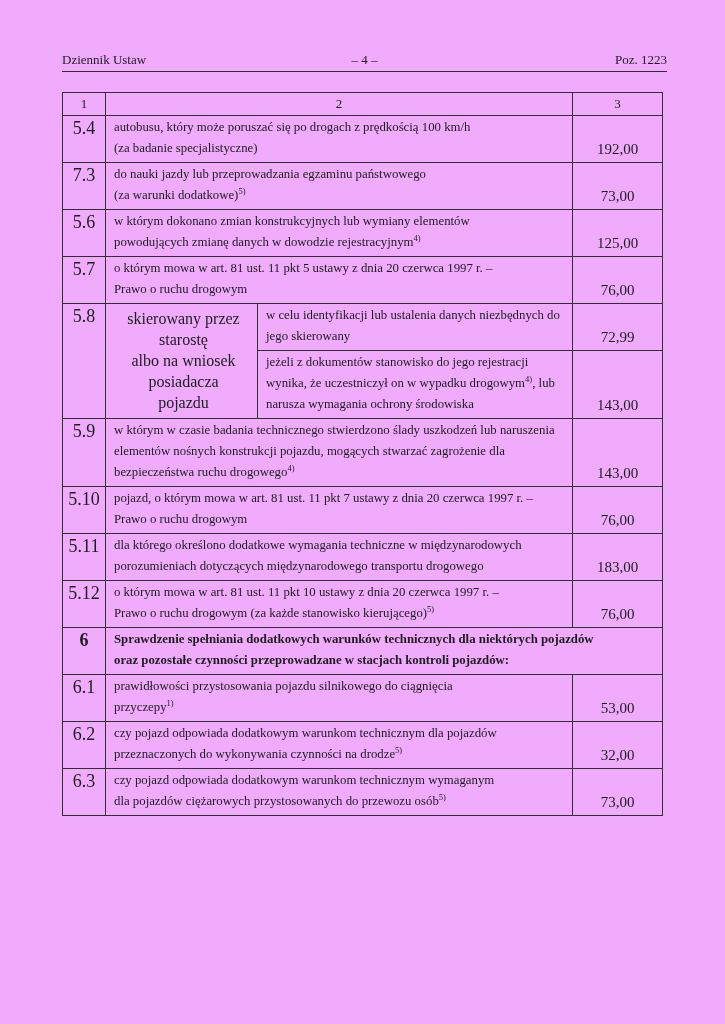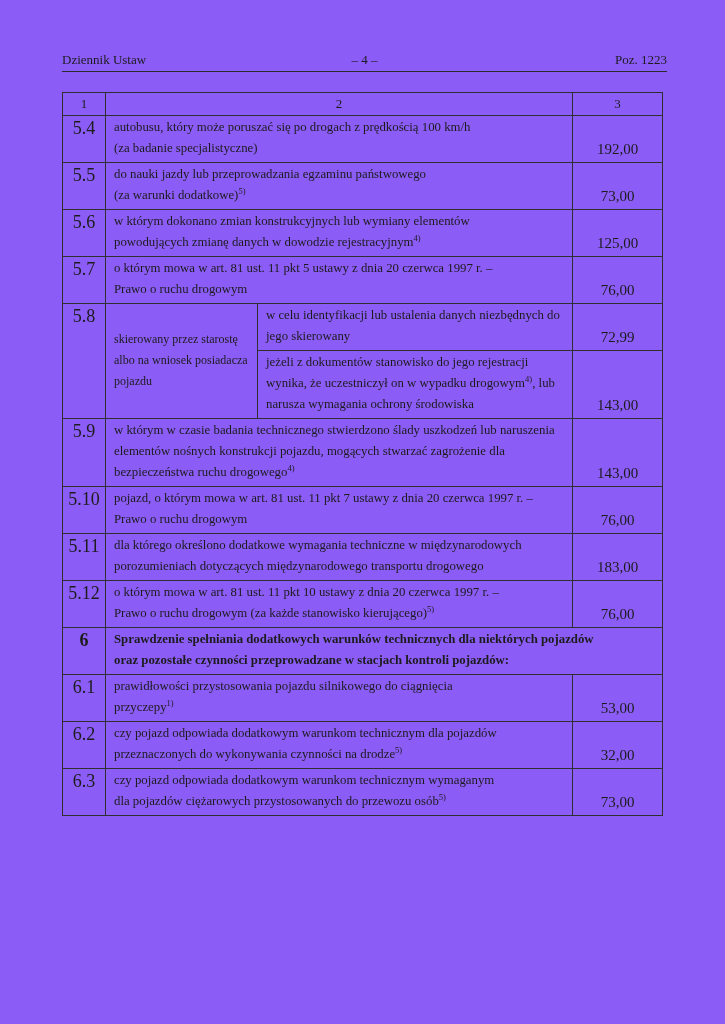--- a/index.html
+++ b/index.html
@@ -4,21 +4,21 @@
 <style>
   html, body {
     margin: 0;
     padding: 0;
     background: #ffffff;
   }
   .page {
     position: relative;
     width: 725px;
     height: 1024px;
-    background: #8b5cf6;
+    background: #f0abfc;
     font-family: "Liberation Serif", "DejaVu Serif", serif;
     color: #1c1c1c;
     overflow: hidden;
   }
   
   .doc-header {
     position: absolute;
     left: 62px;
     top: 52px;
     width: 605px;
@@ -67,22 +67,23 @@
     vertical-align: top;
     padding: 1px 6px 3px 8px;
     font-size: 12.8px;
     line-height: 21px;
     font-family: Liberation Serif, serif;
   }
   td.desc .line { white-space: nowrap; }
   td.label {
     vertical-align: middle;
     padding: 1px 4px 3px 8px;
-    font-size: 12px;
+    font-size: 16px;
     line-height: 21px;
+    text-align: center;
   }
   td.val {
     text-align: center;
     vertical-align: bottom;
     padding-bottom: 4px;
     font-size: 15px;
   }
   tr.section td.num, tr.section td.desc { font-weight: bold; }
   sup {
     font-size: 8.5px;
@@ -118,21 +119,21 @@
     <tbody>
         <tr>
           <td class="num">5.4</td>
           <td class="desc" colspan="2">
             <div class="line">autobusu, który może poruszać się po drogach z prędkością 100 km/h</div>
             <div class="line">(za badanie specjalistyczne)</div>
           </td>
           <td class="val">192,00</td>
         </tr>
         <tr>
-          <td class="num">5.5</td>
+          <td class="num">7.3</td>
           <td class="desc" colspan="2">
             <div class="line">do nauki jazdy lub przeprowadzania egzaminu państwowego</div>
             <div class="line">(za warunki dodatkowe)<sup>5)</sup></div>
           </td>
           <td class="val">73,00</td>
         </tr>
         <tr>
           <td class="num">5.6</td>
           <td class="desc" colspan="2">
             <div class="line">w którym dokonano zmian konstrukcyjnych lub wymiany elementów</div>

